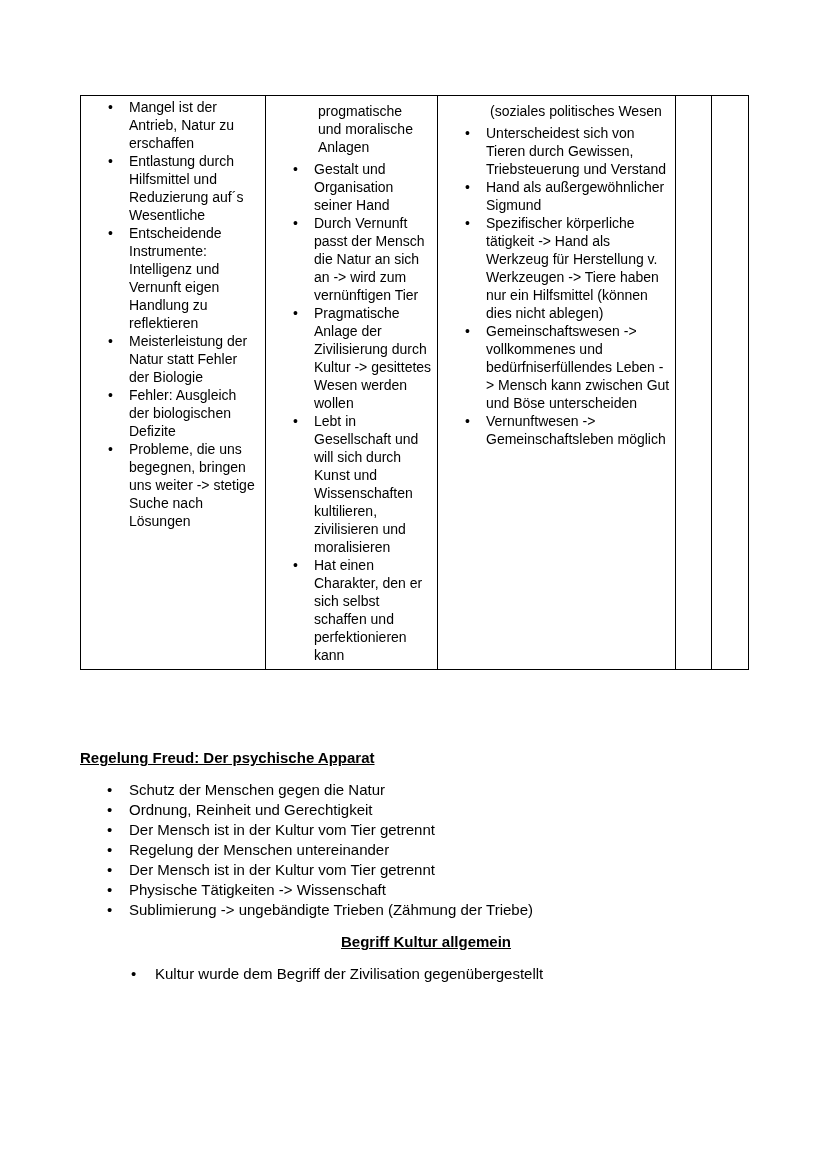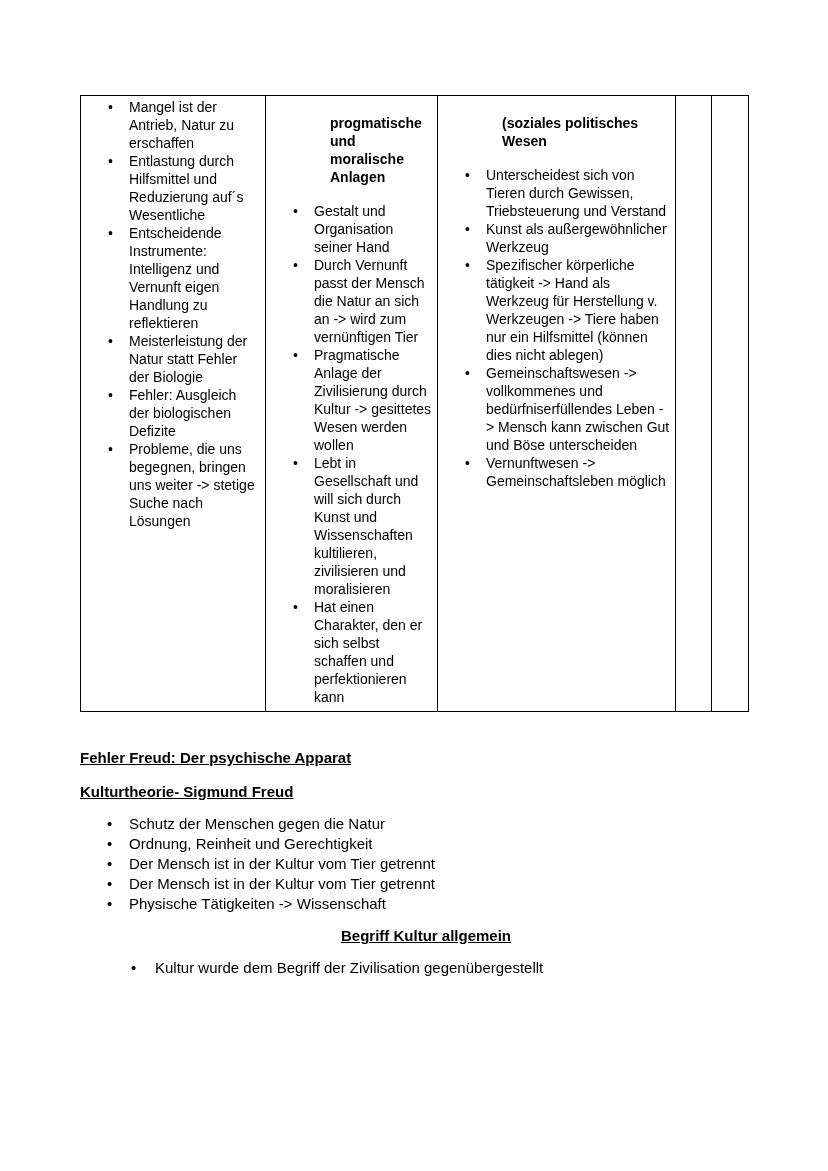--- a/index.html
+++ b/index.html
@@ -25,21 +25,21 @@
     border-collapse: collapse;
     table-layout: fixed;
   }
   table.notes td {
     border: 1px solid #000;
     vertical-align: top;
     padding: 2px 5px 5px 5px;
     font-size: 14px;
     line-height: 18px;
   }
-  .cell-lead { padding-left: 43px; margin: 16px; font-weight: bold; }
+  .cell-lead { padding-left: 43px; margin: 4px; }
   .cell-list { list-style: none; margin: 0; padding: 0; }
   .cell-list li { position: relative; padding-left: 43px; }
   .cell-list li::before {
     content: "\2022";
     position: absolute; left: 22px; top: 0;
   }
 
   
   .sections {
     position: absolute;
@@ -102,43 +102,44 @@
               <li>Pragmatische Anlage der Zivilisierung durch Kultur -&gt; gesittetes Wesen werden wollen</li>
               <li>Lebt in Gesellschaft und will sich durch Kunst und Wissenschaften kultilieren, zivilisieren und moralisieren</li>
               <li>Hat einen Charakter, den er sich selbst schaffen und perfektionieren kann</li>
             </ul>
       </td>
       <td>
         <p class="cell-lead">(soziales politisches Wesen</p>
         <ul class="cell-list">
 
         <li>Unterscheidest sich von Tieren durch Gewissen, Triebsteuerung und Verstand</li>
-              <li>Kunst als außergewöhnlicher Werkzeug</li>
+              <li>Hand als außergewöhnlicher Sigmund</li>
               <li>Spezifischer körperliche tätigkeit -&gt; Hand als Werkzeug für Herstellung v. Werkzeugen -&gt; Tiere haben nur ein Hilfsmittel (können dies nicht ablegen)</li>
               <li>Gemeinschaftswesen -&gt; vollkommenes und bedürfniserfüllendes Leben -&gt; Mensch kann zwischen Gut und Böse unterscheiden</li>
               <li>Vernunftwesen -&gt; Gemeinschaftsleben möglich</li>
             </ul>
       </td>
       <td></td>
       <td></td>
     </tr>
   </tbody>
     </table>
 
   <div class="sections">
-    <h2 class="heading">Fehler Freud: Der psychische Apparat</h2>
-    <h2 class="heading second">Kulturtheorie- Sigmund Freud</h2>
+    <h2 class="heading">Regelung Freud: Der psychische Apparat</h2>
 
     <ul class="body-list">
 
     <li>Schutz der Menschen gegen die Natur</li>
         <li>Ordnung, Reinheit und Gerechtigkeit</li>
         <li>Der Mensch ist in der Kultur vom Tier getrennt</li>
+        <li>Regelung der Menschen untereinander</li>
         <li>Der Mensch ist in der Kultur vom Tier getrennt</li>
         <li>Physische Tätigkeiten -&gt; Wissenschaft</li>
+        <li>Sublimierung -&gt; ungebändigte Trieben (Zähmung der Triebe)</li>
       </ul>
 
     <h2 class="heading indented">Begriff Kultur allgemein</h2>
 
     <ul class="body-list indent2">
 
     <li>Kultur wurde dem Begriff der Zivilisation gegenübergestellt</li>
       </ul>
   </div>
 

